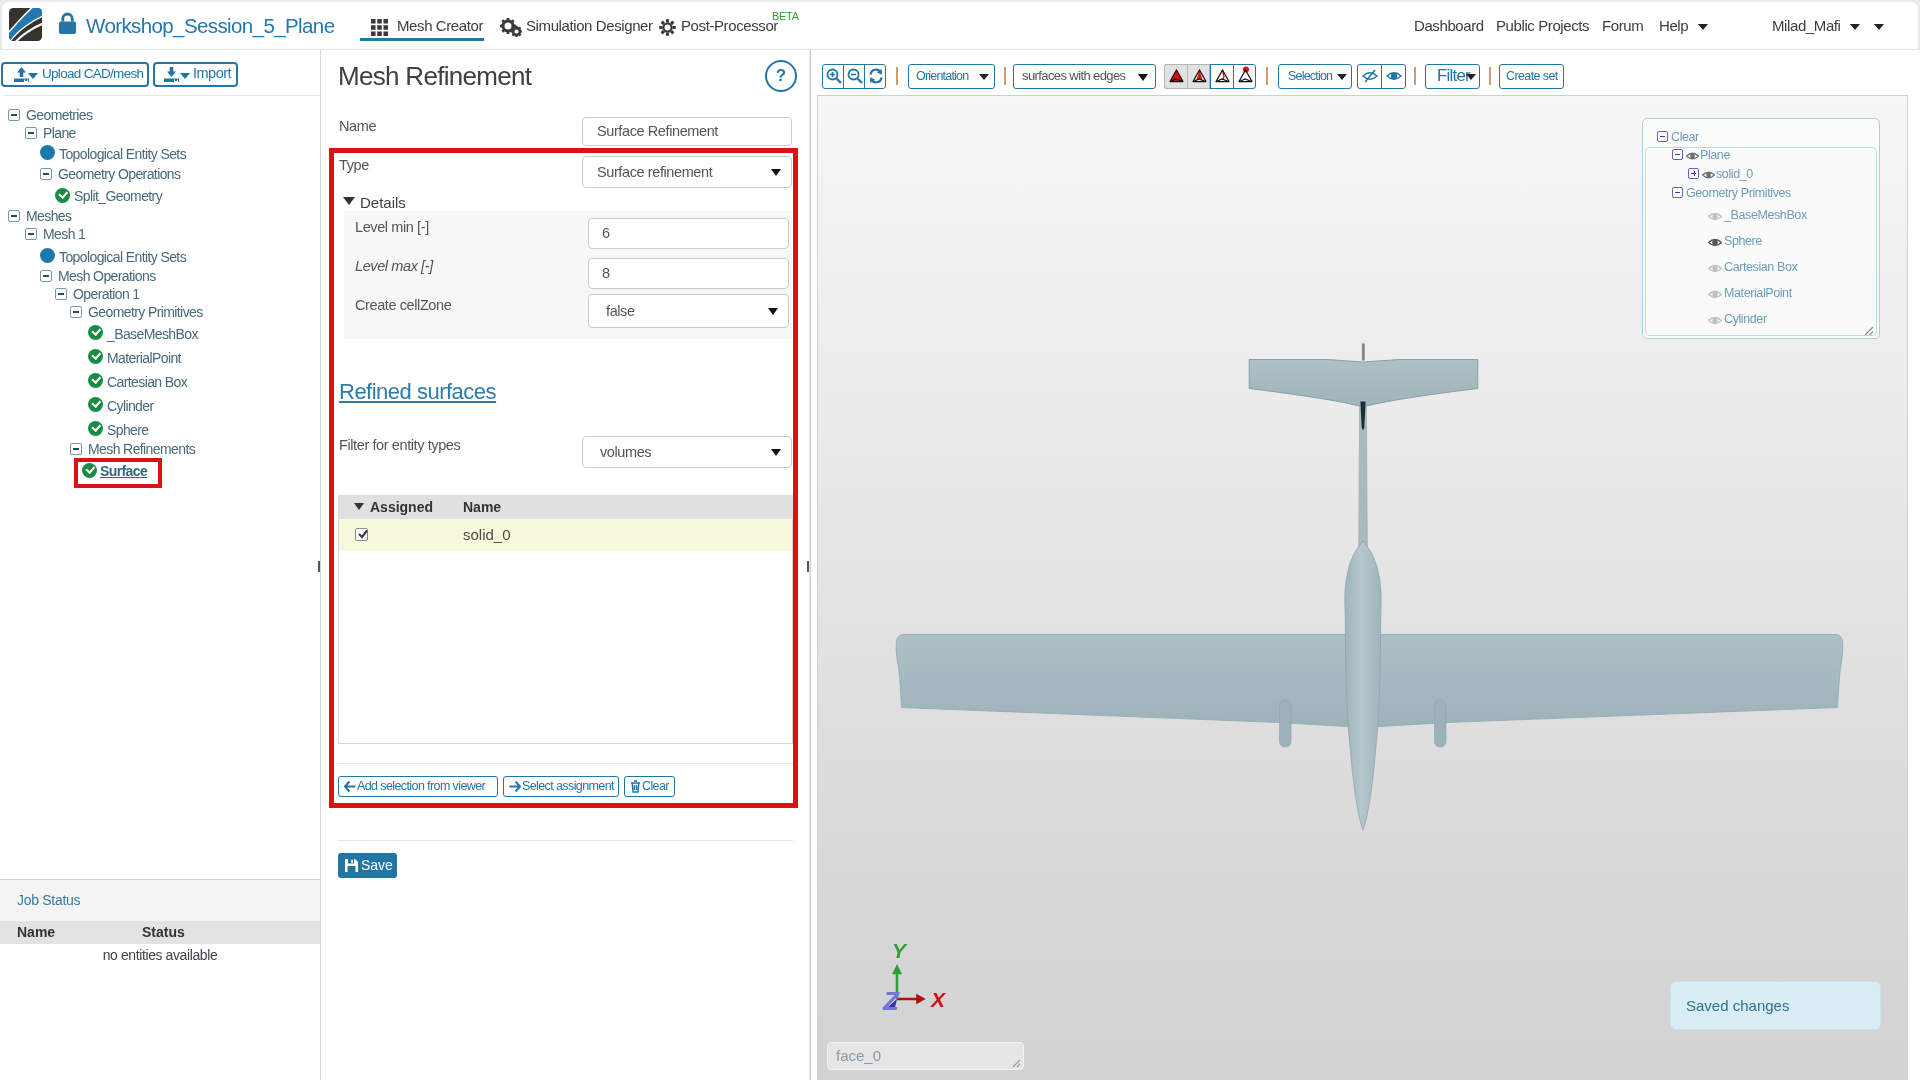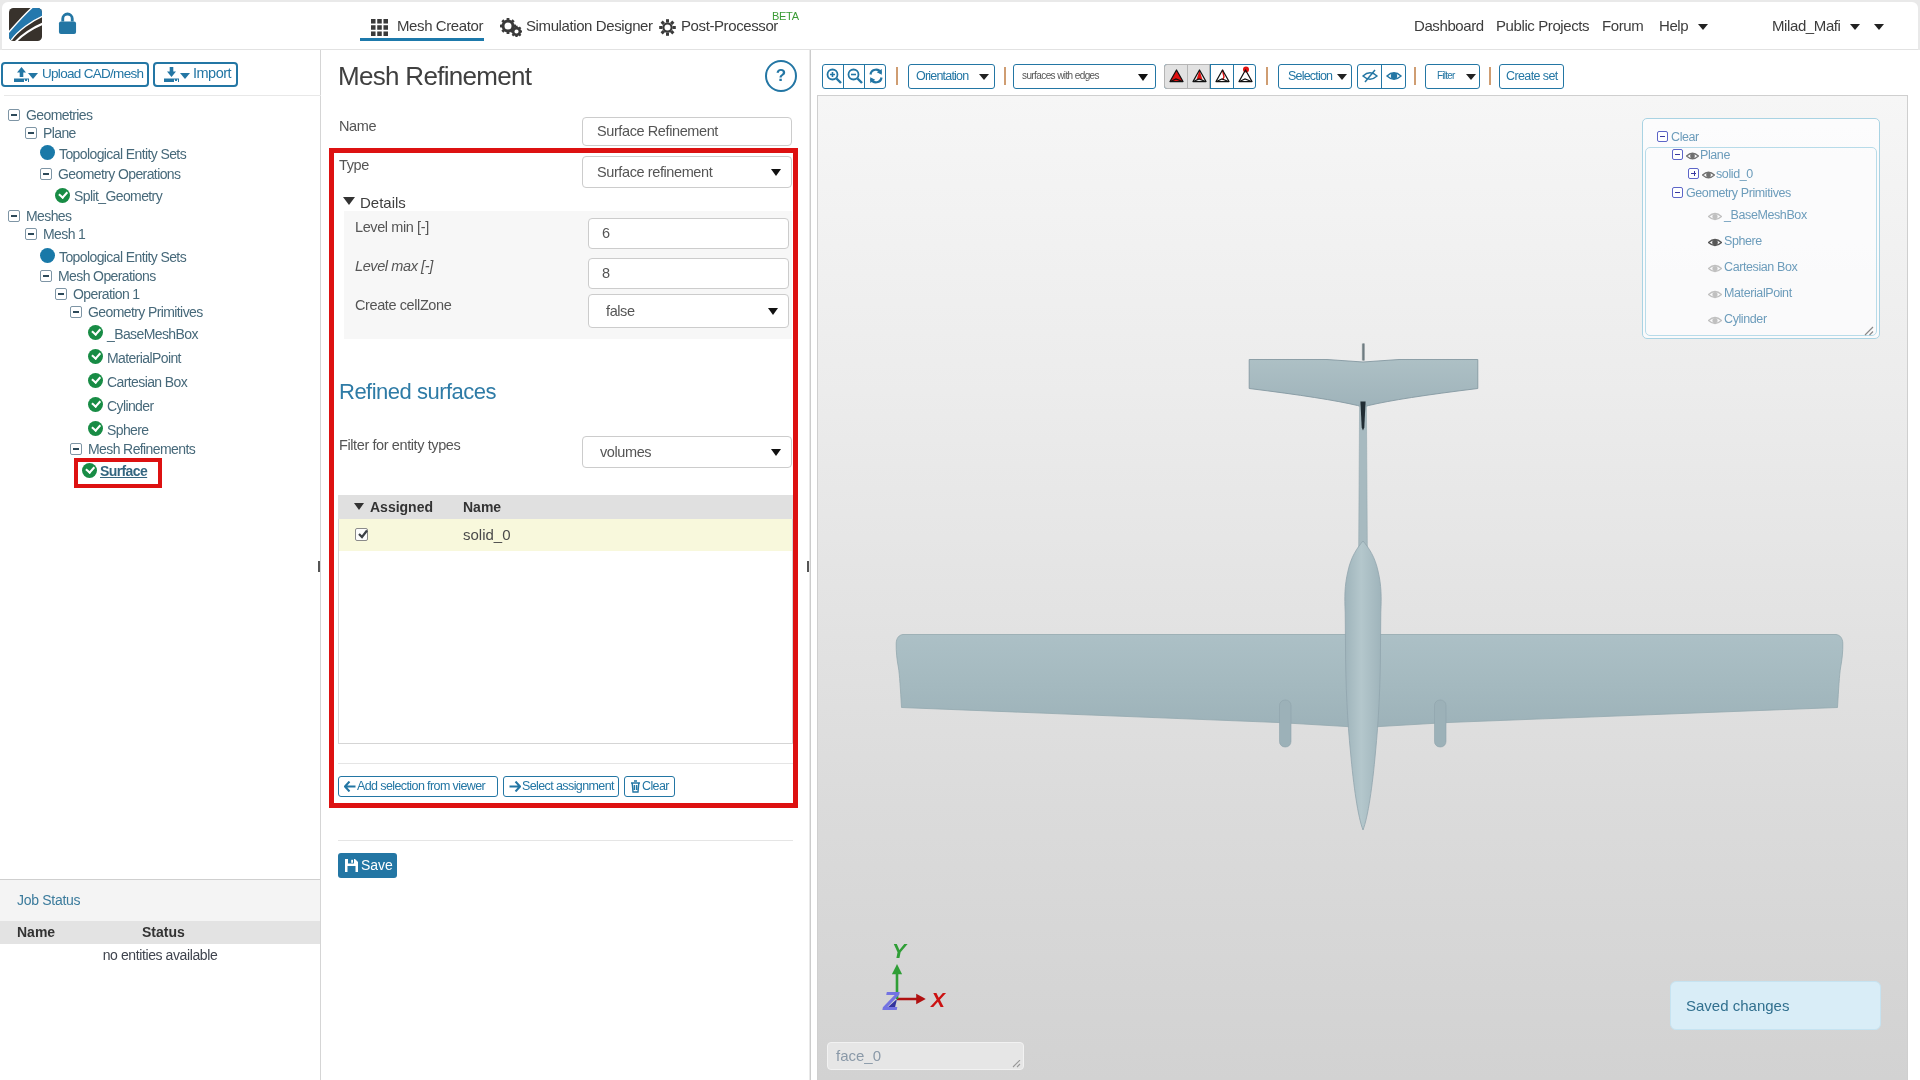--- a/index.html
+++ b/index.html
@@ -51,20 +51,21 @@
       <path d="M26.5 -1 L38 -1 L38 9 C26 14 10 25.5 2.5 36 L-1 36 L-1 28 C9 16.5 19 5.5 26.5 -1 Z" fill="#2478ad"></path>
       <path d="M26.5 -1 C19 5.5 9 16.5 -1 28" fill="none" stroke="#fff" stroke-width="1.6"></path>
       <path d="M38 9 C26 14 10 25.5 2.5 36" fill="none" stroke="#fff" stroke-width="1.6"></path>
       <path d="M38 17.5 C27 22 13.5 30.5 7 38.5" fill="none" stroke="#fff" stroke-width="2.4"></path>
     </g>
   </svg>
   <svg class="abs" style="left:56px;top:10px" width="19" height="23" viewBox="0 0 20 24">
     <rect x="1" y="10" width="18" height="13" rx="2" fill="#2376a4"></rect>
     <path d="M5 10 V7 a5 5 0 0 1 10 0 V10" fill="none" stroke="#2376a4" stroke-width="3"></path>
   </svg>
+  <div class="abs" style="left:84px;top:0;height:48px;line-height:48px;font-size:20.5px;letter-spacing:-0.6px;color:#2178ae;">Workshop_Session_5_Plane</div>
 
   <svg class="abs" style="left:369px;top:17px" width="17" height="17" viewBox="0 0 15 15">
     <g fill="#3a3a3a">
         <rect x="0" y="0" width="4" height="4"></rect>
         <rect x="5.5" y="0" width="4" height="4"></rect>
         <rect x="11" y="0" width="4" height="4"></rect>
         <rect x="0" y="5.5" width="4" height="4"></rect>
         <rect x="5.5" y="5.5" width="4" height="4"></rect>
         <rect x="11" y="5.5" width="4" height="4"></rect>
         <rect x="0" y="11" width="4" height="4"></rect>
@@ -218,21 +219,21 @@
   <div class="abs" style="left:23px;top:161px;width:448px;height:128px;background:#f7f7f7;"></div>
   <div class="mlabel" style="left:34px;top:169px;">Level min [-]</div>
   <div class="minput" style="left:267px;top:168px;width:201px;height:31px;line-height:29px;padding-left:13px;">6</div>
   <div class="mlabel" style="left:34px;top:208px;font-style:italic;">Level max [-]</div>
   <div class="minput" style="left:267px;top:208px;width:201px;height:31px;line-height:29px;padding-left:13px;">8</div>
   <div class="mlabel" style="left:34px;top:247px;">Create cellZone</div>
   <div class="mselect" style="left:267px;top:244px;width:201px;height:34px;">
       <span class="txt" style="left:17px;">false</span>
       <span class="sc"></span>
     </div>
-  <div class="abs" style="left:18px;top:329px;font-size:22px;letter-spacing:-0.5px;color:#2e7ba6;">Refined surfaces</div>
+  <div class="abs" style="left:18px;top:329px;font-size:22px;letter-spacing:-0.5px;color:#2e7ba6;text-decoration:underline;">Refined surfaces</div>
   <div class="mlabel" style="left:18px;top:387px;">Filter for entity types</div>
   <div class="mselect" style="left:261px;top:386px;width:210px;height:32px;padding-left:12px;">
       <span class="txt" style="left:17px;">volumes</span>
       <span class="sc"></span>
     </div>
 
   <div class="abs" style="left:17px;top:445px;width:455px;height:249px;border:1px solid #d5d5d5;background:#fff;"></div>
   <div class="abs" style="left:17px;top:445px;width:455px;height:24px;background:#e0e0e0;"></div>
   <div class="abs" style="left:33px;top:453px;width:0;height:0;border-left:5.5px solid transparent;border-right:5.5px solid transparent;border-top:7px solid #333;"></div>
   <div class="abs" style="left:49px;top:445px;height:40px;line-height:24px;font-size:14px;font-weight:bold;color:#333;">Assigned</div>
@@ -299,21 +300,21 @@
       <path d="M13.8 1 V6.8 L8.8 4.2 Z" fill="#2376a4"></path>
       <path d="M13.5 9.5 A 5.5 5.5 0 0 1 3 11" fill="none" stroke="#2376a4" stroke-width="2.2"></path>
       <path d="M2.2 15 V9.2 L7.2 11.8 Z" fill="#2376a4"></path>
     </svg>
   <div class="tsep" style="left:896px;"></div>
   <div class="tbtn" style="left:908px;width:87px;"></div>
   <div class="abs" style="left:916px;top:64px;height:28px;line-height:24px;font-size:12.5px;letter-spacing:-0.8px;color:#2376a4;">Orientation</div>
   <span class="caret abs" style="left:979px;top:74px;"></span>
   <div class="tsep" style="left:1004px;"></div>
   <div class="tbtn" style="left:1013px;width:143px;"></div>
-  <div class="abs" style="left:1022px;top:64px;height:36px;line-height:24px;font-size:10px;letter-spacing:-0.6px;color:#555;text-align:center;">surfaces with edges</div>
+  <div class="abs" style="left:1022px;top:64px;height:36px;line-height:24px;font-size:13px;letter-spacing:-0.6px;color:#555;text-align:center;">surfaces with edges</div>
   <span class="abs" style="left:1138px;top:74px;width:0;height:0;border-left:5px solid transparent;border-right:5px solid transparent;border-top:7px solid #111;"></span>
 
   <div class="abs" style="left:1164px;top:64px;width:92px;height:25px;border:1px solid #2376a4;border-radius:3px;background:#fff;"></div>
   <div class="abs" style="left:1164px;top:64px;width:46px;height:25px;background:#e2e2e2;border:1px solid #b5b5b5;border-radius:3px 0 0 3px;"></div>
   <div class="abs" style="left:1187px;top:65px;width:1px;height:23px;background:#b5b5b5;"></div>
   <div class="abs" style="left:1210px;top:65px;width:1px;height:23px;background:#2376a4;"></div>
   <div class="abs" style="left:1233px;top:65px;width:1px;height:23px;background:#2376a4;"></div>
   <svg class="abs" style="left:1168px;top:68px" width="17" height="17" viewBox="0 0 17 17">
       <path d="M8.5 2 L15 13.5 H2 Z" fill="#e01010" stroke="#111" stroke-width="1.25" stroke-linejoin="round"></path>
       <path d="M2.5 13.5 L8 11 L14.5 13.5" fill="none" stroke="#111" stroke-width="1.25"></path>
@@ -342,21 +343,21 @@
   <svg class="abs" style="left:1362px;top:69px" width="16" height="14" viewBox="0 0 16 14">
       <path d="M1 7 Q8 0.5 15 7 Q8 13.5 1 7 Z" fill="none" stroke="#2376a4" stroke-width="1.5"></path>
       <path d="M13 1 L3 13" stroke="#2376a4" stroke-width="1.5"></path>
     </svg>
   <svg class="abs" style="left:1386px;top:69px" width="16" height="14" viewBox="0 0 16 14">
       <path d="M1 7 Q8 0.5 15 7 Q8 13.5 1 7 Z" fill="none" stroke="#2376a4" stroke-width="1.5"></path>
       <circle cx="8" cy="7" r="3.2" fill="#2376a4"></circle>
     </svg>
   <div class="tsep" style="left:1414px;"></div>
   <div class="tbtn" style="left:1425px;width:55px;"></div>
-  <div class="abs" style="left:1437px;top:64px;height:40px;line-height:24px;font-size:10px;letter-spacing:-0.8px;color:#2376a4;">Filter</div>
+  <div class="abs" style="left:1437px;top:64px;height:40px;line-height:24px;font-size:17px;letter-spacing:-0.8px;color:#2376a4;">Filter</div>
   <span class="caret abs" style="left:1466px;top:74px;"></span>
   <div class="tsep" style="left:1489px;"></div>
   <div class="tbtn" style="left:1499px;width:65px;"></div>
   <div class="abs" style="left:1506px;top:64px;height:25px;line-height:24px;font-size:12.5px;letter-spacing:-0.6px;color:#2376a4;">Create set</div>
 </div>
 
 <svg class="abs" style="left:818px;top:96px;" width="1090" height="984" viewBox="818 96 1090 984">
   <defs>
     <linearGradient id="wgrad" x1="0" y1="0" x2="0" y2="1">
       <stop offset="0" stop-color="#acc0c6"></stop>

